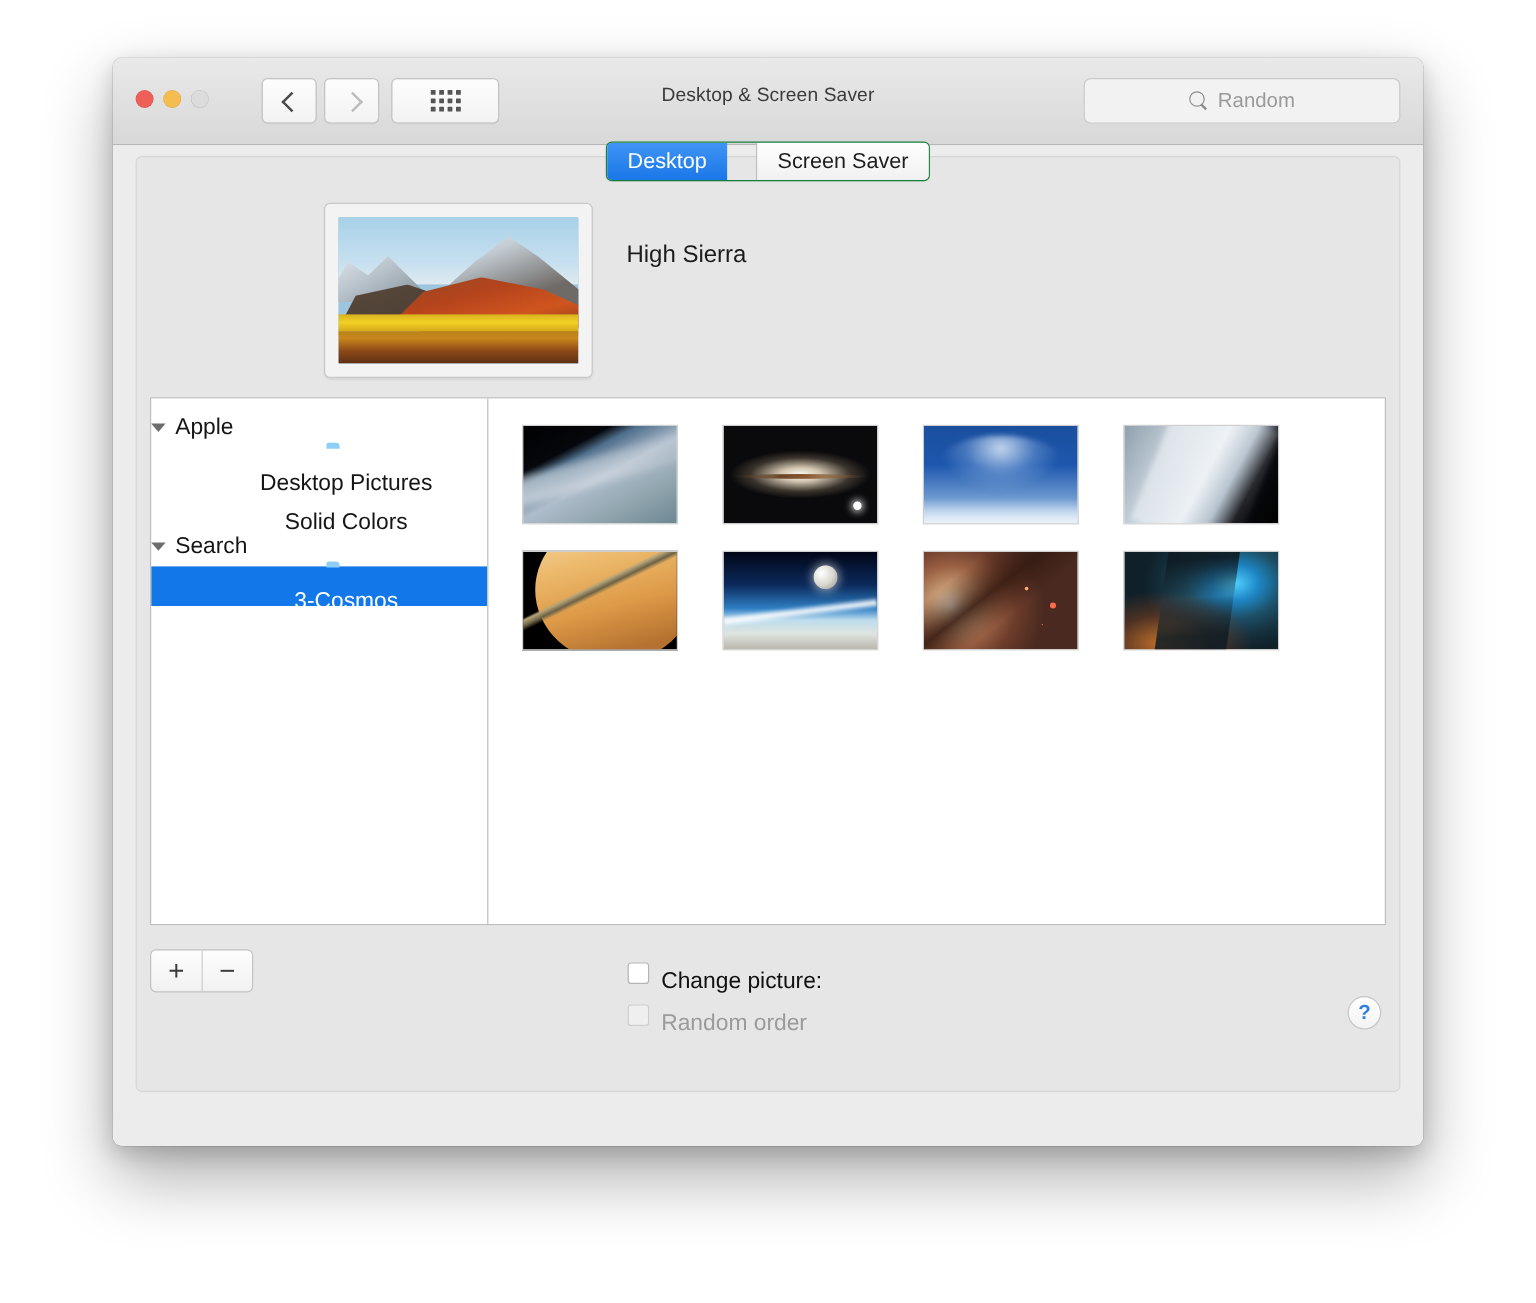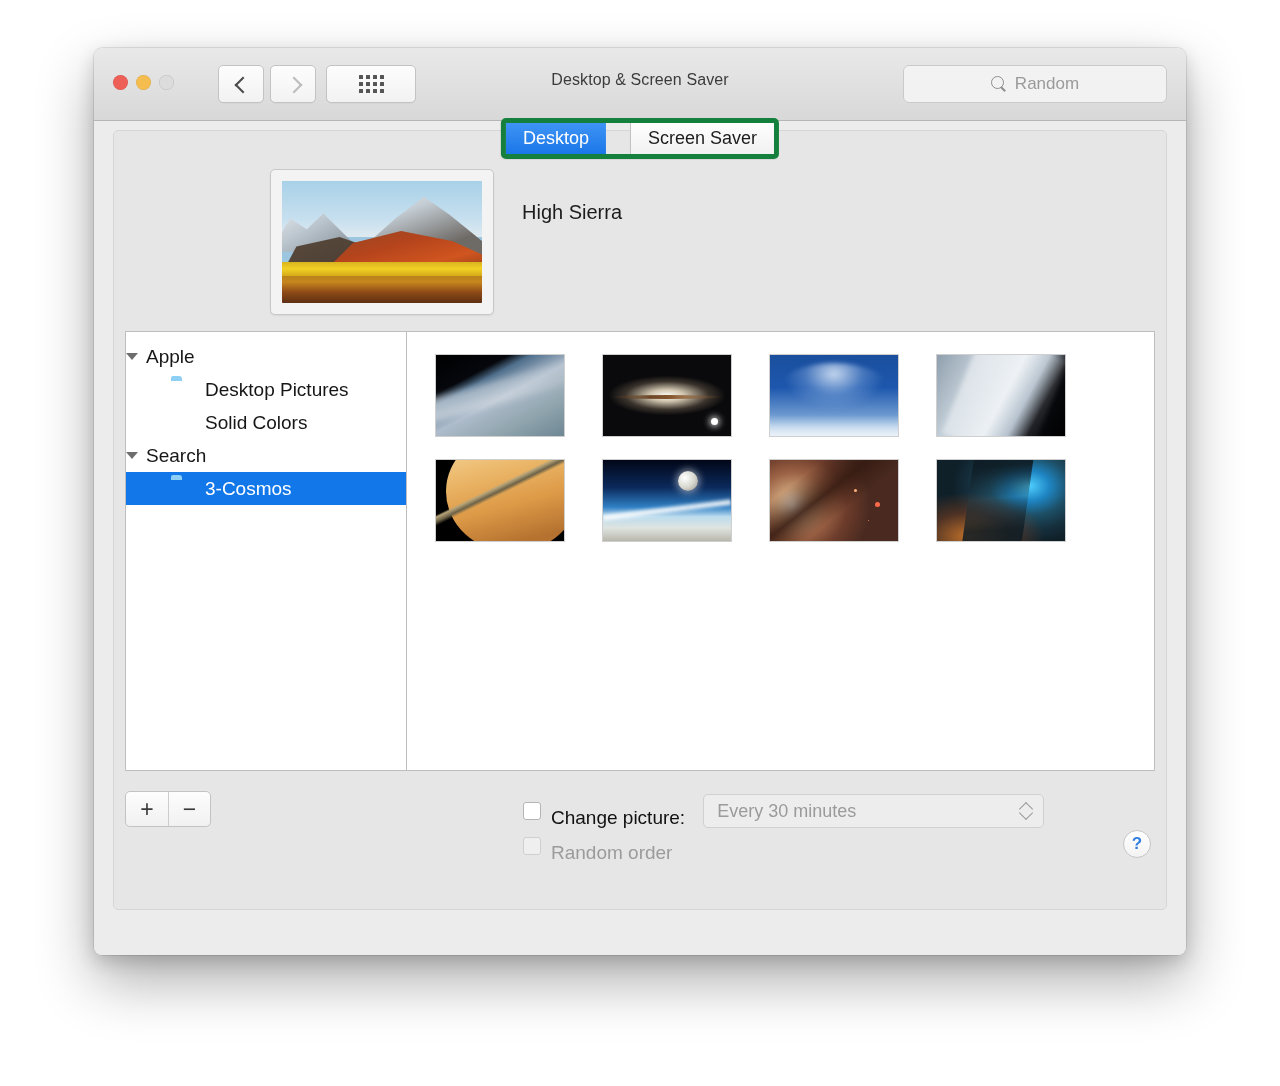--- a/index.html
+++ b/index.html
@@ -164,21 +164,21 @@
     border-radius: 5px;
   }
 
   
   #tabs {
     position: absolute;
     left: 50%;
     transform: translateX(-50%);
     top: -13px;
     display: flex;
-    border: 5px solid #15803d;
+    border: 1px solid #15803d;
     border-radius: 5px;
     overflow: hidden;
     box-shadow: 0 0.5px 1px rgba(0,0,0,0.07);
     gap: 24px;
   }
   .tab {
     height: 31px;
     padding: 0 17px;
     display: flex;
     align-items: center;
@@ -289,21 +289,21 @@
     flex: none;
     overflow: hidden;
   }
   .tree-row {
     height: 33px;
     display: flex;
     align-items: center;
     font-size: 19px;
     color: #161616;
   }
-  .tree-row.child { padding-left: 45px; }
+  .tree-row.child { padding-left: 45px; flex-direction: column; }
   .tree-row.selected { background: #1277e8; color: #ffffff; }
 
   .disc {
     width: 0; height: 0;
     border-left: 6px solid transparent;
     border-right: 6px solid transparent;
     border-top: 7px solid #6d6d6d;
     margin-right: 8px;
     flex: none;
   }
@@ -619,24 +619,20 @@
       <div id="bottom">
 
         <div id="plusminus">
           <div class="pm">+</div>
           <div class="pm">−</div>
         </div>
 
         <div id="changerow">
           <span class="cbox"></span>
           <span class="cb-label">Change picture:</span>
-          <span id="interval">
-            <span id="interval-label">Every 30 minutes</span>
-            <span class="stepper"></span>
-          </span>
         </div>
 
         <div id="randomrow">
           <span class="cbox dim"></span>
           <span class="cb-label dim">Random order</span>
         </div>
 
         <div id="help">?</div>
       </div>
 

